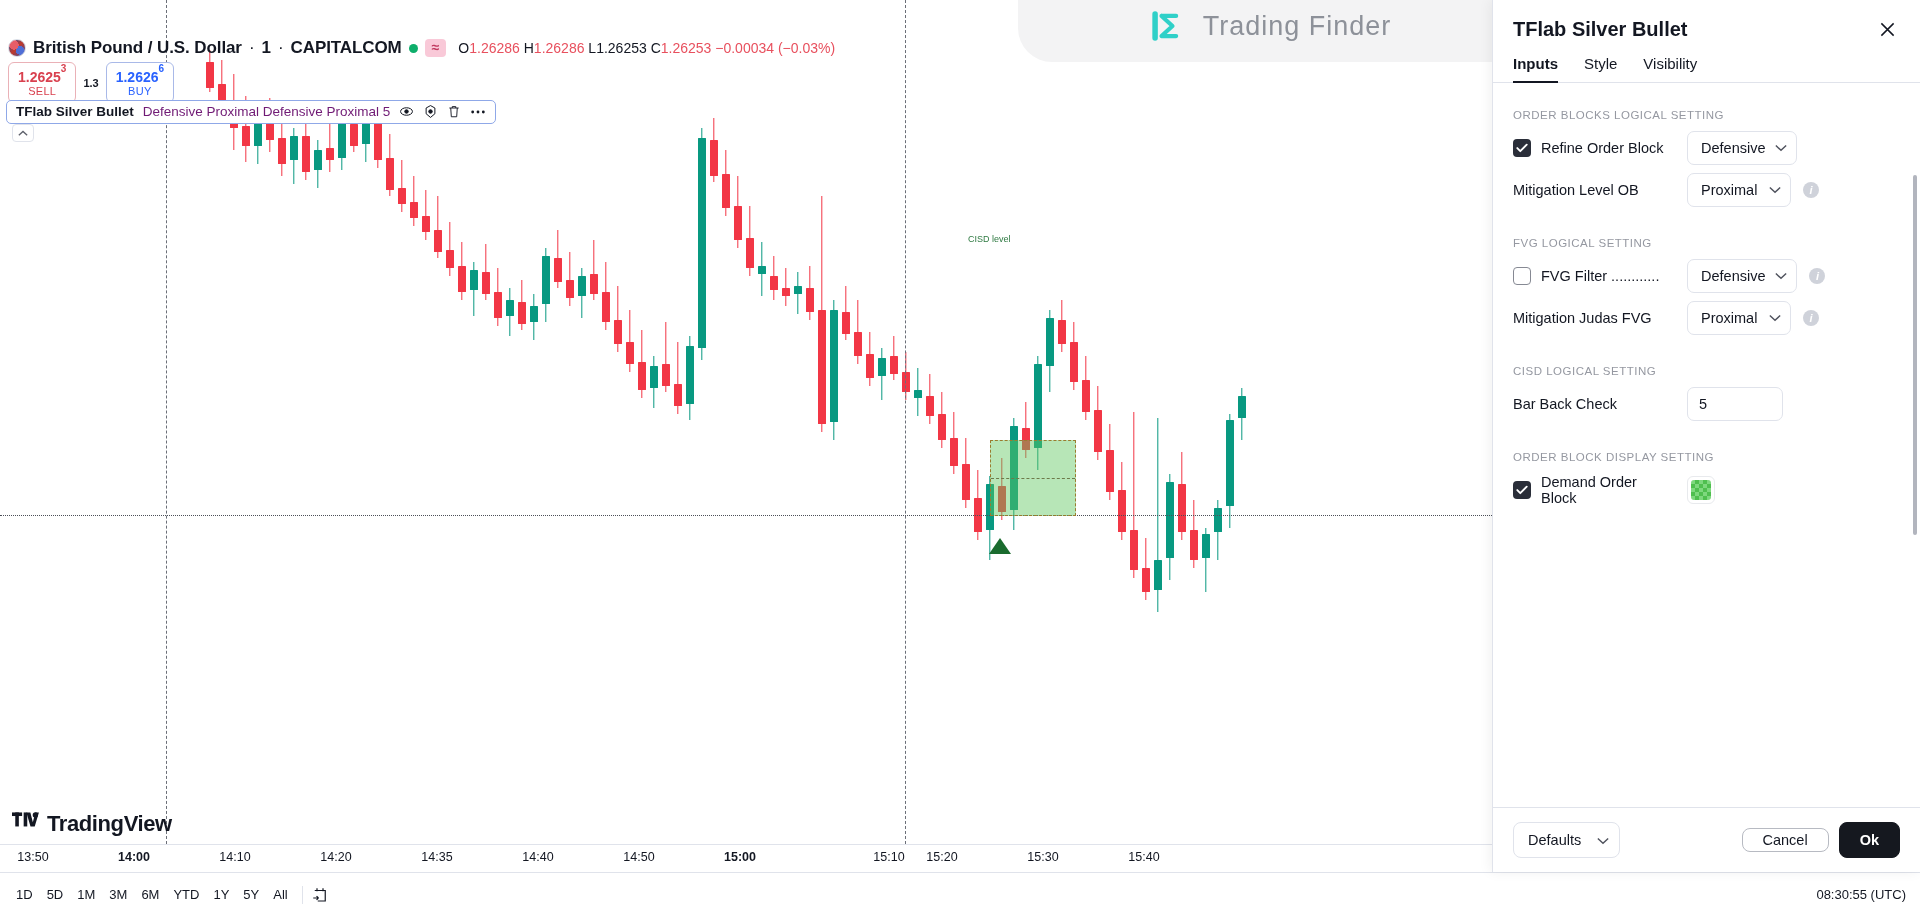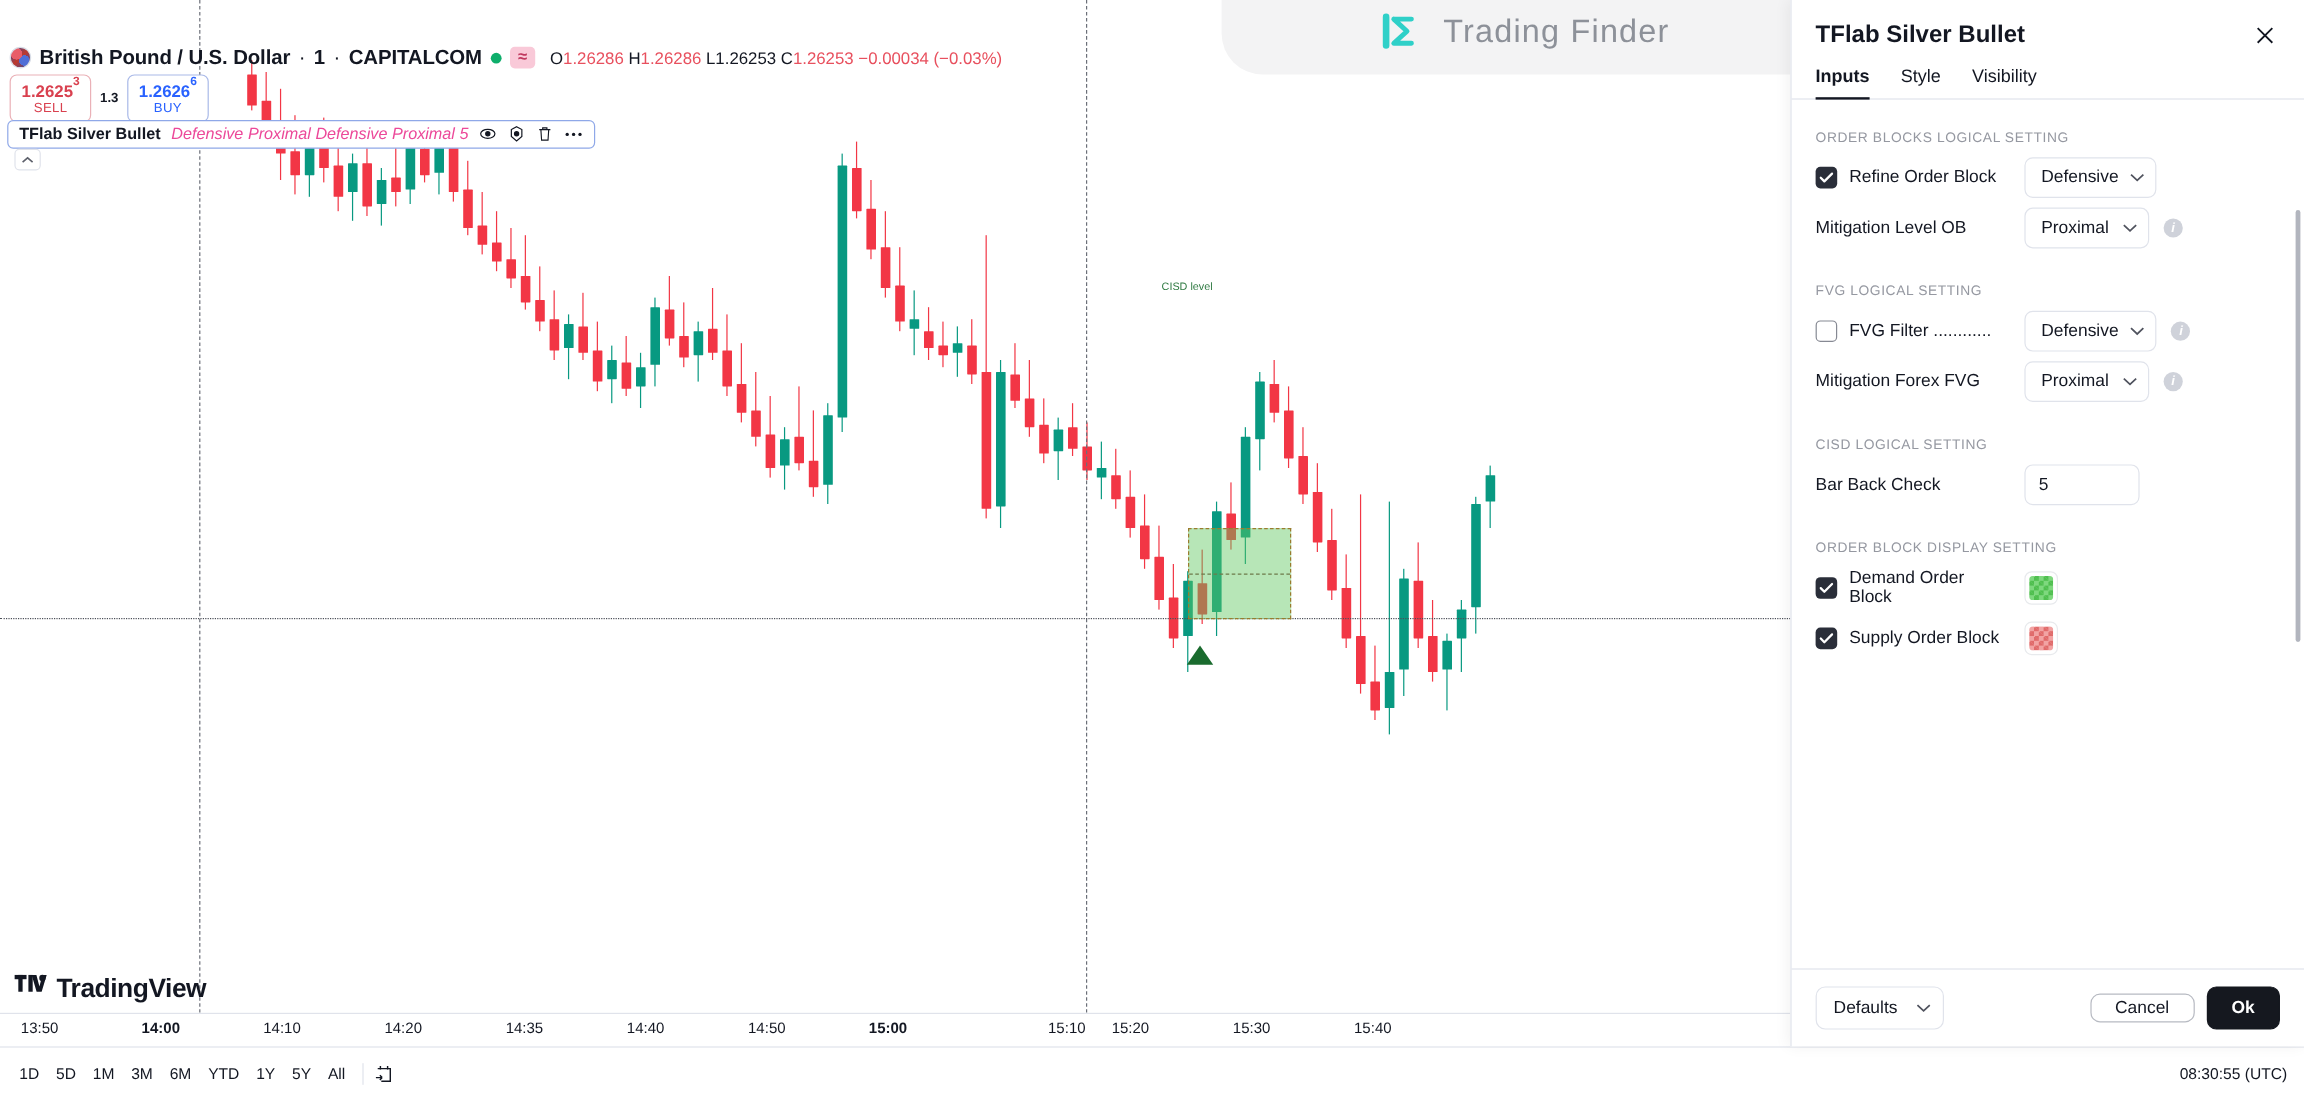--- a/index.html
+++ b/index.html
@@ -73,21 +73,21 @@
 
   
   .ind-legend {
     position: absolute; left: 6px; top: 100px; z-index: 40;
     display: flex; align-items: center; gap: 9px;
     border: 1px solid #8fa8e8; border-radius: 5px;
     background: #ffffff; padding: 3px 9px 4px;
     font-size: 13.5px; white-space: nowrap;
   }
   .ind-legend .ttl { color:#131722; font-weight:600; }
-  .ind-legend .sub { color:#ec4899;font-style:italic; }
+  .ind-legend .sub { color:#701a75; }
   .ind-ico { color:#131722; display:inline-flex; align-items:center; cursor:pointer; }
   .collapse-btn {
     position:absolute; left: 12px; top: 124px; width:22px; height:18px;
     border:1px solid #e0e3eb; border-radius:4px; background:#fff;
     display:flex; align-items:center; justify-content:center; z-index:40;
     font-size: 10px; color:#5d606b;
   }
 
   
   .tf-watermark {
@@ -830,21 +830,21 @@
               <span class="chev">
                 <svg width="12" height="8" viewBox="0 0 14 9" fill="none" stroke="#50535e" stroke-width="1.7">
                   <path d="M1 1.6 7 7.2 13 1.6"></path>
                 </svg>
               </span>
             </div>
             <div class="info-dot">i</div>
           </div>
           <div class="row">
             <div class="lbl-col">
-              <span class="row-label">Mitigation Forex FVG</span>
+              <span class="row-label">Mitigation Judas FVG</span>
             </div>
             <div class="select">
               <span>Proximal</span>
               <span class="chev">
                 <svg width="12" height="8" viewBox="0 0 14 9" fill="none" stroke="#50535e" stroke-width="1.7">
                   <path d="M1 1.6 7 7.2 13 1.6"></path>
                 </svg>
               </span>
             </div>
             <div class="info-dot">i</div>
@@ -863,33 +863,20 @@
                 <svg width="12" height="10" viewBox="0 0 14 11" fill="none" stroke="#fff" stroke-width="2.2" stroke-linecap="round" stroke-linejoin="round">
                   <path d="M1.5 5.6 5 9.2 12.5 1.6"></path>
                 </svg>
               </div>
               <span class="row-label">Demand Order Block</span>
             </div>
             <div class="swatch-wrap">
               <div class="swatch green"></div>
             </div>
           </div>
-          <div class="row">
-            <div class="lbl-col">
-              <div class="cbox on">
-                <svg width="12" height="10" viewBox="0 0 14 11" fill="none" stroke="#fff" stroke-width="2.2" stroke-linecap="round" stroke-linejoin="round">
-                  <path d="M1.5 5.6 5 9.2 12.5 1.6"></path>
-                </svg>
-              </div>
-              <span class="row-label">Supply Order Block</span>
-            </div>
-            <div class="swatch-wrap">
-              <div class="swatch red"></div>
-            </div>
-          </div>
         </div>
     </div>
 
     <div class="panel-footer">
       <div class="btn btn-defaults">
         <span>Defaults</span>
         <span>
           <svg width="12" height="8" viewBox="0 0 14 9" fill="none" stroke="#50535e" stroke-width="1.7">
               <path d="M1 1.6 7 7.2 13 1.6"></path>
             </svg>

